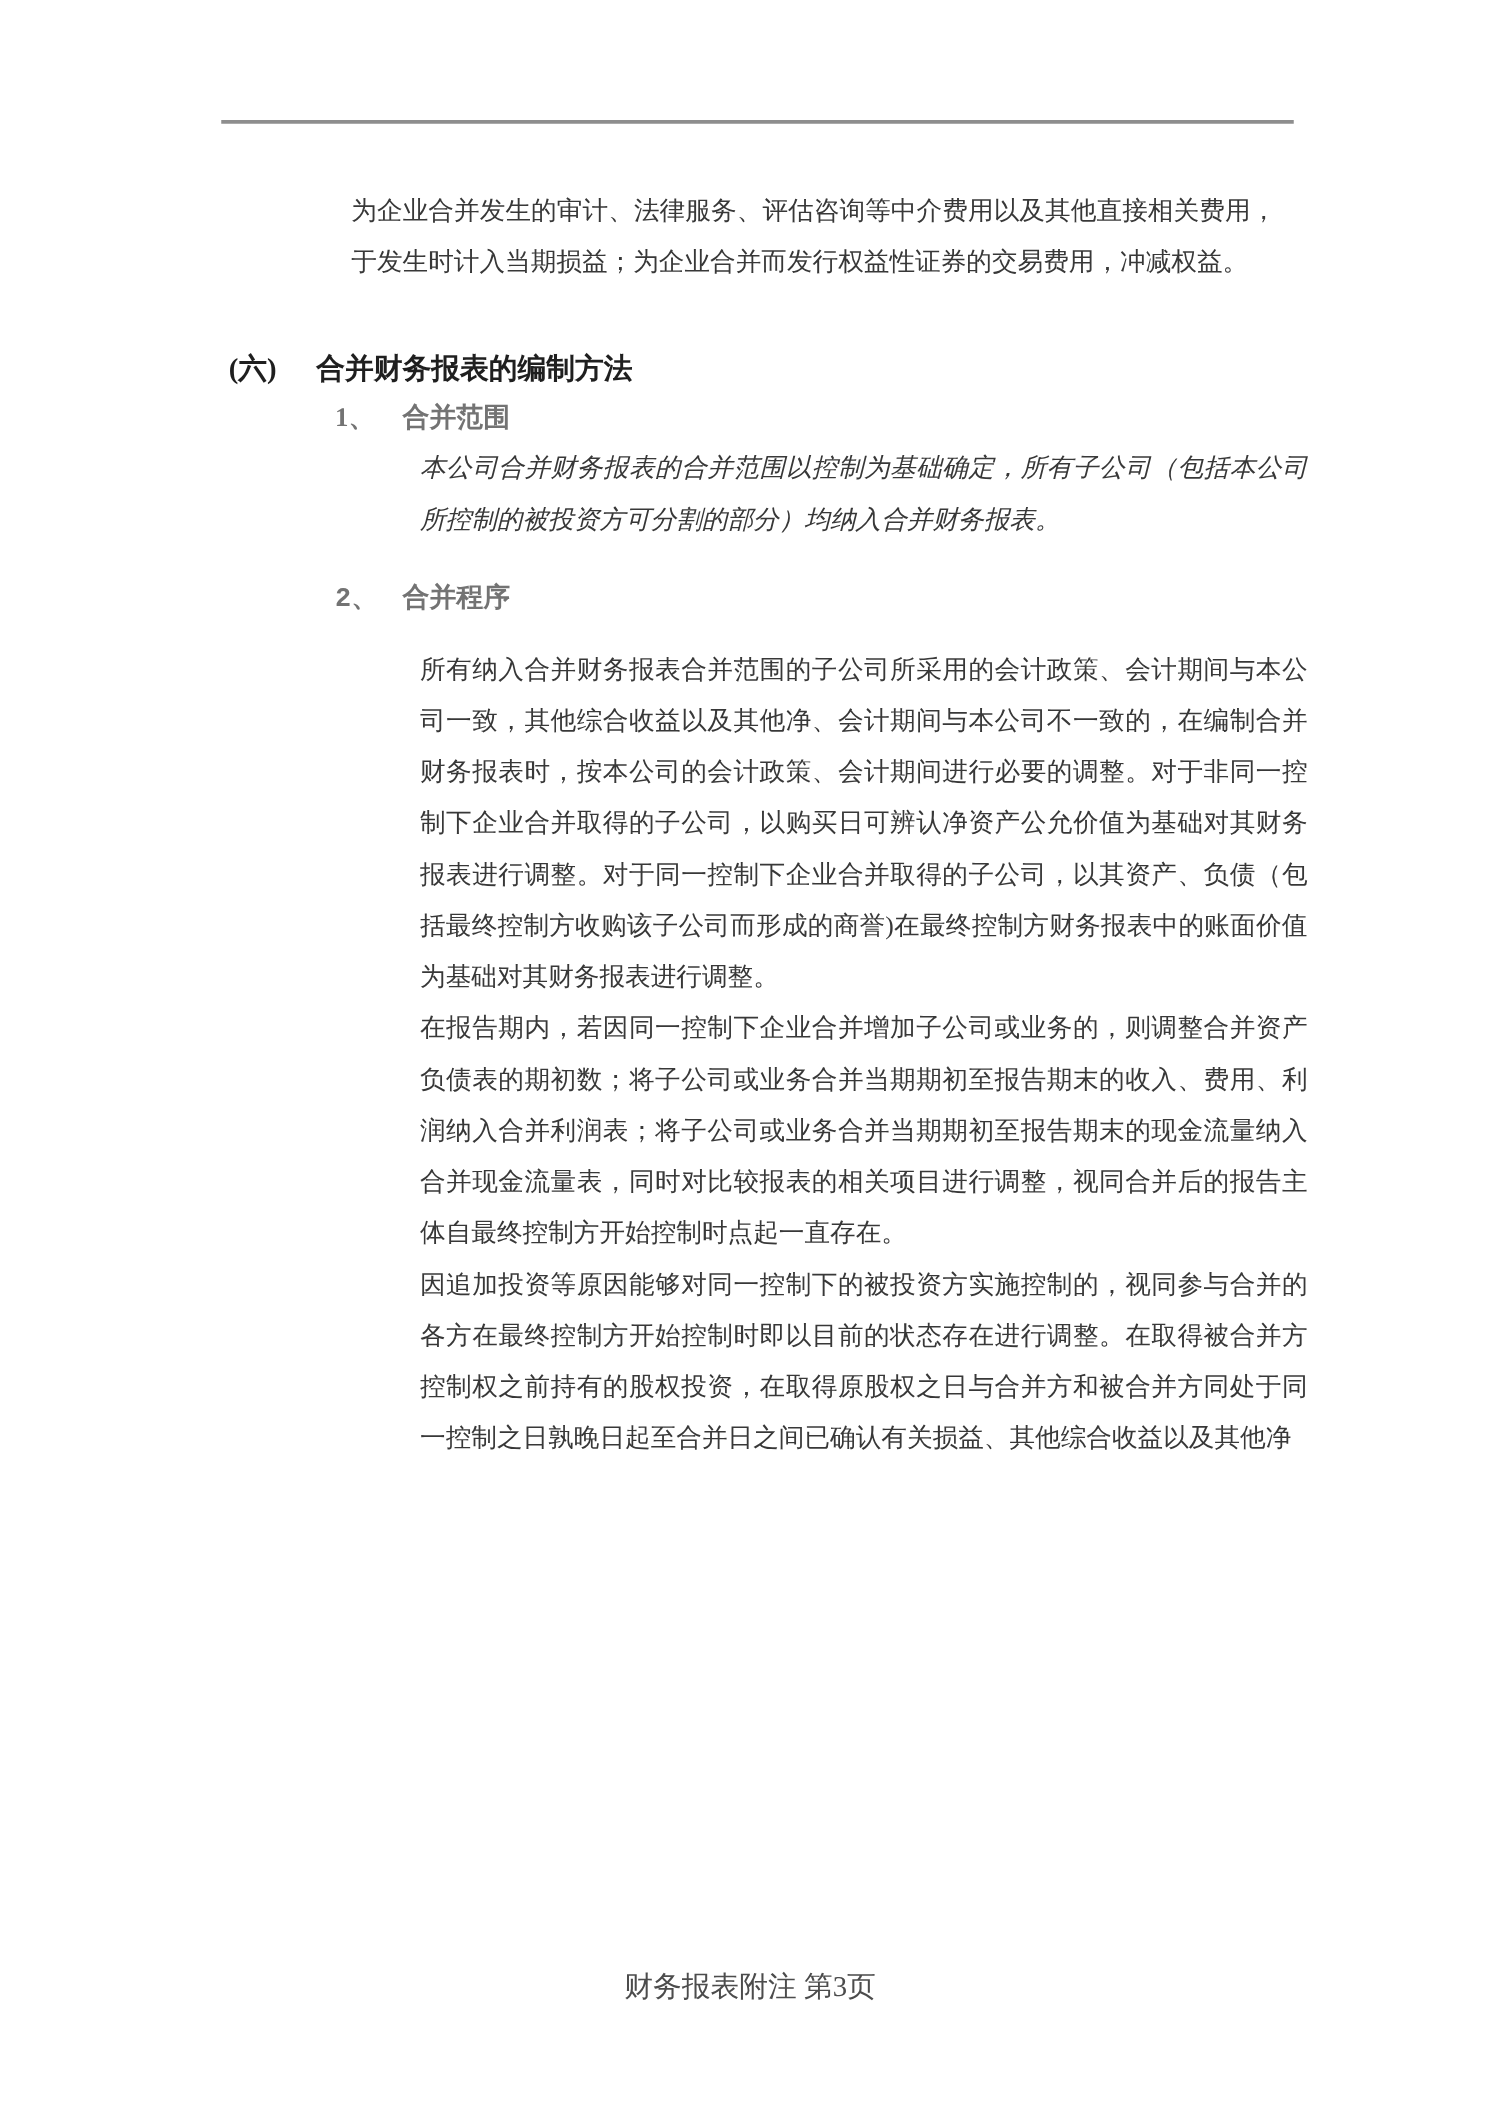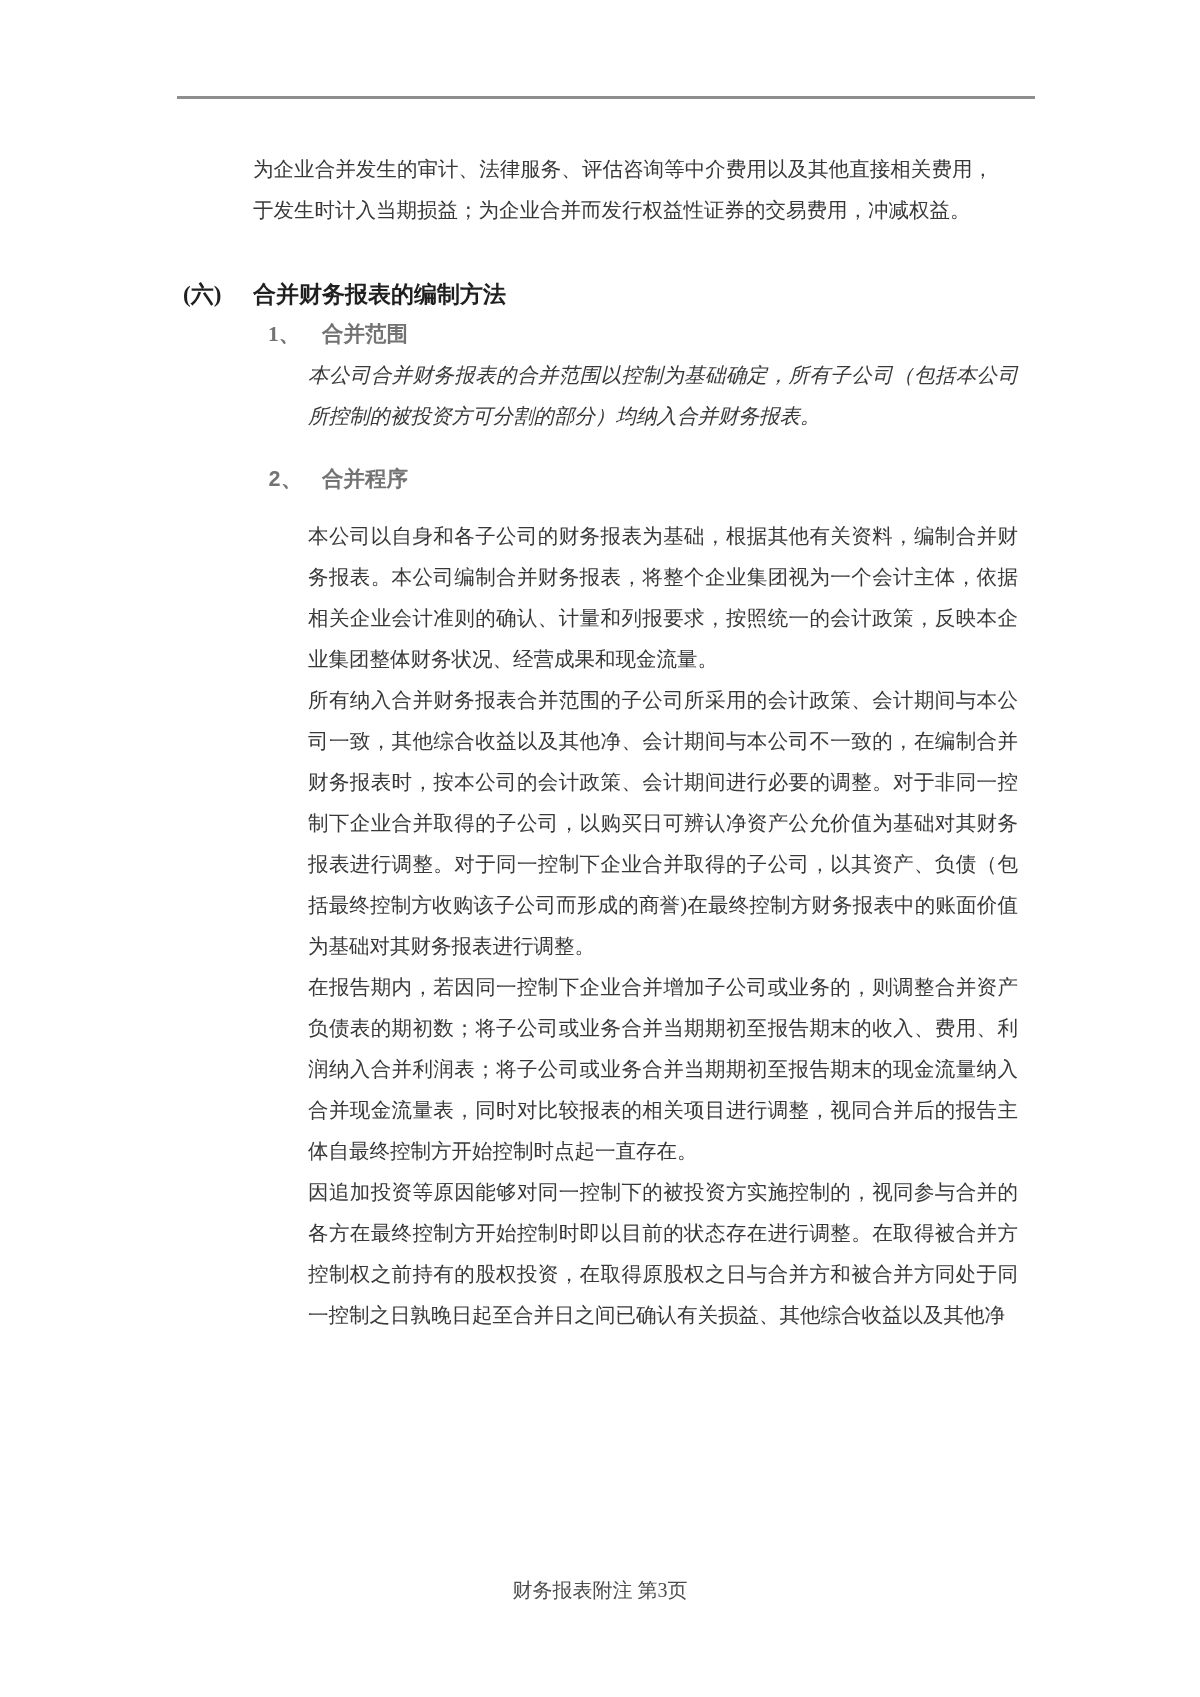--- a/index.html
+++ b/index.html
@@ -23,20 +23,21 @@
     top: 96px;
     width: 858px;
     height: 3px;
     background: #8e8e8e;
   }
   .body-text {
     font-size: 20.5px;
     line-height: 41px;
     text-align: justify;
     text-align-last: left;
+    margin-left: 28px;
   }
   p { margin: 0; }
   .intro-para {
     position: absolute;
     left: 253px;
     top: 149px;
     width: 740px;
   }
   .section-heading {
     position: absolute;
@@ -79,21 +80,21 @@
     left: 308px;
     top: 516px;
     width: 710px;
   }
   .page-footer {
     position: absolute;
     left: 0;
     top: 1576px;
     width: 1200px;
     text-align: center;
-    font-size: 20px;
+    font-size: 23px;
     line-height: 28px;
     color: #4c4c4c;
   }
 </style>
 </head>
 <body>
 
 <div class="page">
 
   <div class="header-rule"></div>
@@ -110,21 +111,20 @@
 
   <div class="item1-body body-text">
     <p>本公司合并财务报表的合并范围以控制为基础确定，所有子公司（包括本公司所控制的被投资方可分割的部分）均纳入合并财务报表。</p>
   </div>
 
   <div class="item-heading item2-heading">
     <span class="item-number">2、</span><span>合并程序</span>
   </div>
 
   <div class="item2-body body-text">
-    <p>本公司以自身和各子公司的财务报表为基础，根据其他有关资料，编制合并财务报表。本公司编制合并财务报表，将整个企业集团视为一个会计主体，依据相关企业会计准则的确认、计量和列报要求，按照统一的会计政策，反映本企业集团整体财务状况、经营成果和现金流量。</p>
     <p>所有纳入合并财务报表合并范围的子公司所采用的会计政策、会计期间与本公司一致，其他综合收益以及其他净、会计期间与本公司不一致的，在编制合并财务报表时，按本公司的会计政策、会计期间进行必要的调整。对于非同一控制下企业合并取得的子公司，以购买日可辨认净资产公允价值为基础对其财务报表进行调整。对于同一控制下企业合并取得的子公司，以其资产、负债（包括最终控制方收购该子公司而形成的商誉)在最终控制方财务报表中的账面价值为基础对其财务报表进行调整。</p>
     <p>在报告期内，若因同一控制下企业合并增加子公司或业务的，则调整合并资产负债表的期初数；将子公司或业务合并当期期初至报告期末的收入、费用、利润纳入合并利润表；将子公司或业务合并当期期初至报告期末的现金流量纳入合并现金流量表，同时对比较报表的相关项目进行调整，视同合并后的报告主体自最终控制方开始控制时点起一直存在。</p>
     <p>因追加投资等原因能够对同一控制下的被投资方实施控制的，视同参与合并的各方在最终控制方开始控制时即以目前的状态存在进行调整。在取得被合并方控制权之前持有的股权投资，在取得原股权之日与合并方和被合并方同处于同一控制之日孰晚日起至合并日之间已确认有关损益、其他综合收益以及其他净</p>
   </div>
 
   <div class="page-footer">财务报表附注 第3页</div>
 
 </div>
 
 </body></html>

